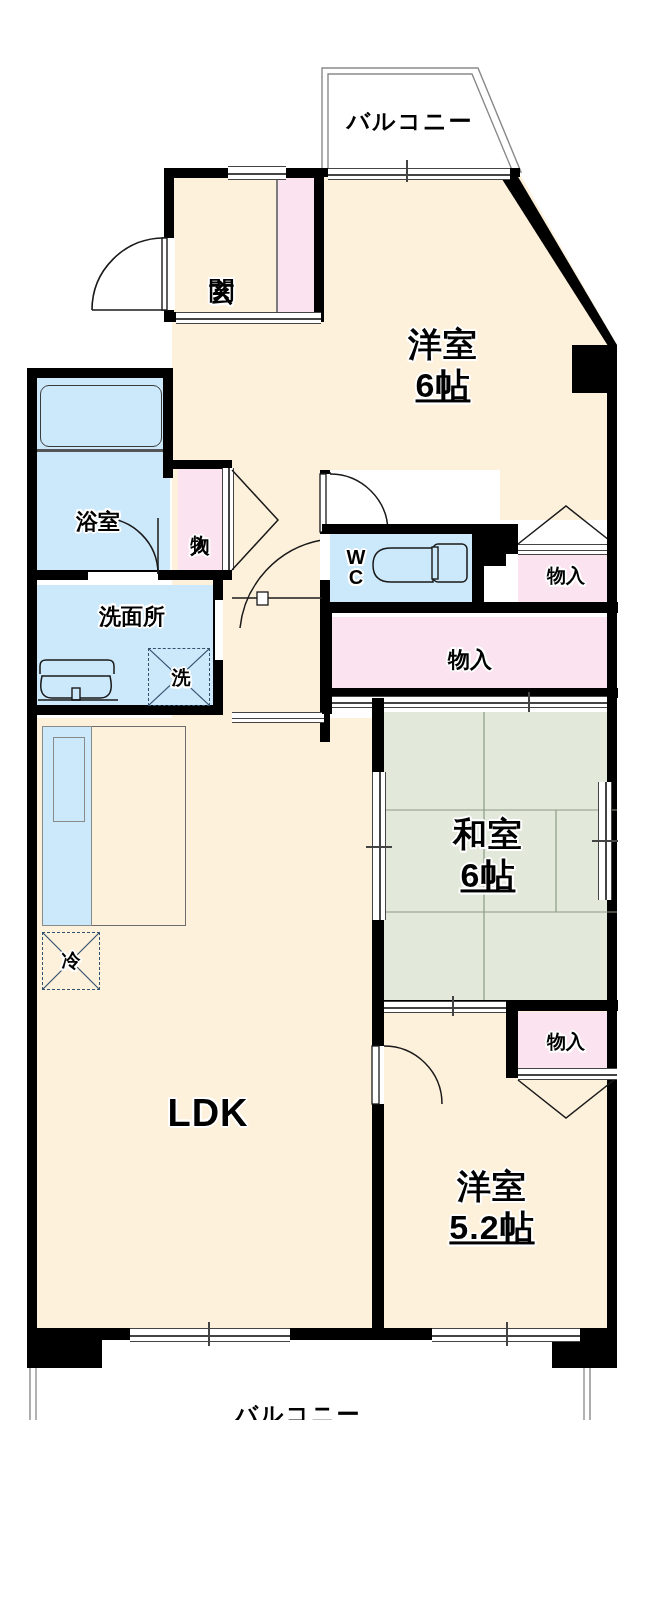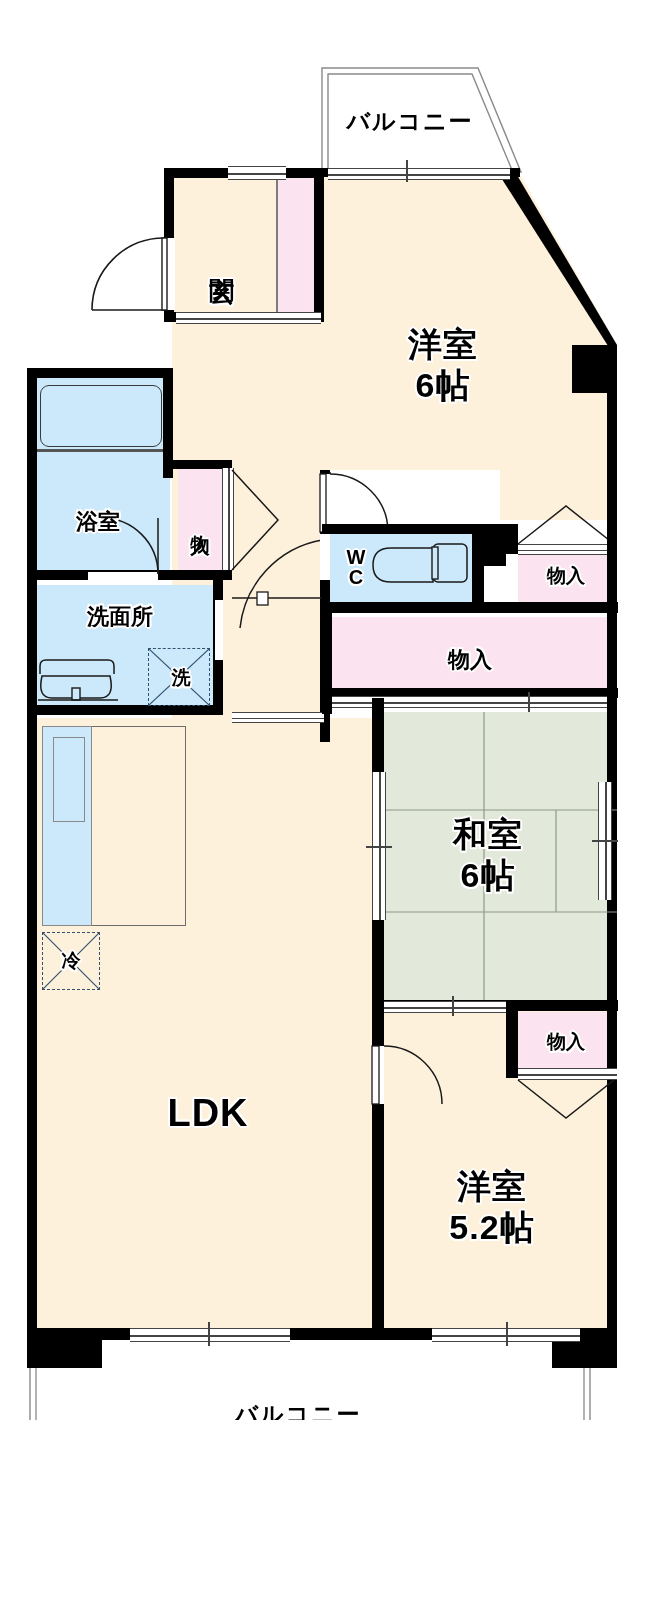--- a/index.html
+++ b/index.html
@@ -32,21 +32,21 @@
     text-align:center;
     white-space:nowrap;
     line-height:1.12;
     font-weight:bold;
     text-shadow:
       2px 0 0 #fff,-2px 0 0 #fff,0 2px 0 #fff,0 -2px 0 #fff,
       1.5px 1.5px 0 #fff,-1.5px 1.5px 0 #fff,1.5px -1.5px 0 #fff,-1.5px -1.5px 0 #fff;
     transform:translate(-50%,-50%);
   }
   .lbl-room{font-size:34px;letter-spacing:1px;}
-  .lbl-room .sz{display:block;font-size:34px;margin-top:3px;}
+  .lbl-room .sz{display:block;font-size:34px;margin-top:3px;text-decoration:underline;}
   .lbl-mid{font-size:22px;}
   .lbl-small{font-size:19px;}
   .lbl-bal{font-size:23px;font-weight:bold;letter-spacing:2px;}
   .lbl-vert{writing-mode:vertical-rl;text-orientation:upright;font-size:19px;line-height:1.05;}
   .lbl-wc{font-size:20px;line-height:1.0;}
 
   
   .win{position:absolute;background:#ffffff;border-top:1.5px solid #444;border-bottom:1.5px solid #444;}
   .win-v{position:absolute;background:#ffffff;border-left:1.5px solid #444;border-right:1.5px solid #444;}
   .win .mid{position:absolute;left:0;right:0;top:50%;height:1.5px;background:#444;}
@@ -310,21 +310,21 @@
 
   <div class="label lbl-vert" style="left:222px;top:258px;font-size:25px;">玄関</div>
 
   <div class="label lbl-room" style="left:443px;top:365px;">
     <span>洋室</span>
     <span class="sz">6帖</span>
   </div>
 
   <div class="label lbl-mid" style="left:98px;top:522px;">浴室</div>
 
-  <div class="label lbl-mid" style="left:120px;top:617px;">洗面所</div>
+  <div class="label lbl-mid" style="left:132px;top:617px;">洗面所</div>
 
   <div class="label lbl-wc" style="left:356px;top:567px;">
     <span style="display:block">W</span>
     <span style="display:block">C</span>
   </div>
 
   <div class="label lbl-vert" style="left:200px;top:520px;">物入</div>
 
   <div class="label lbl-small" style="left:566px;top:576px;">物入</div>
 

